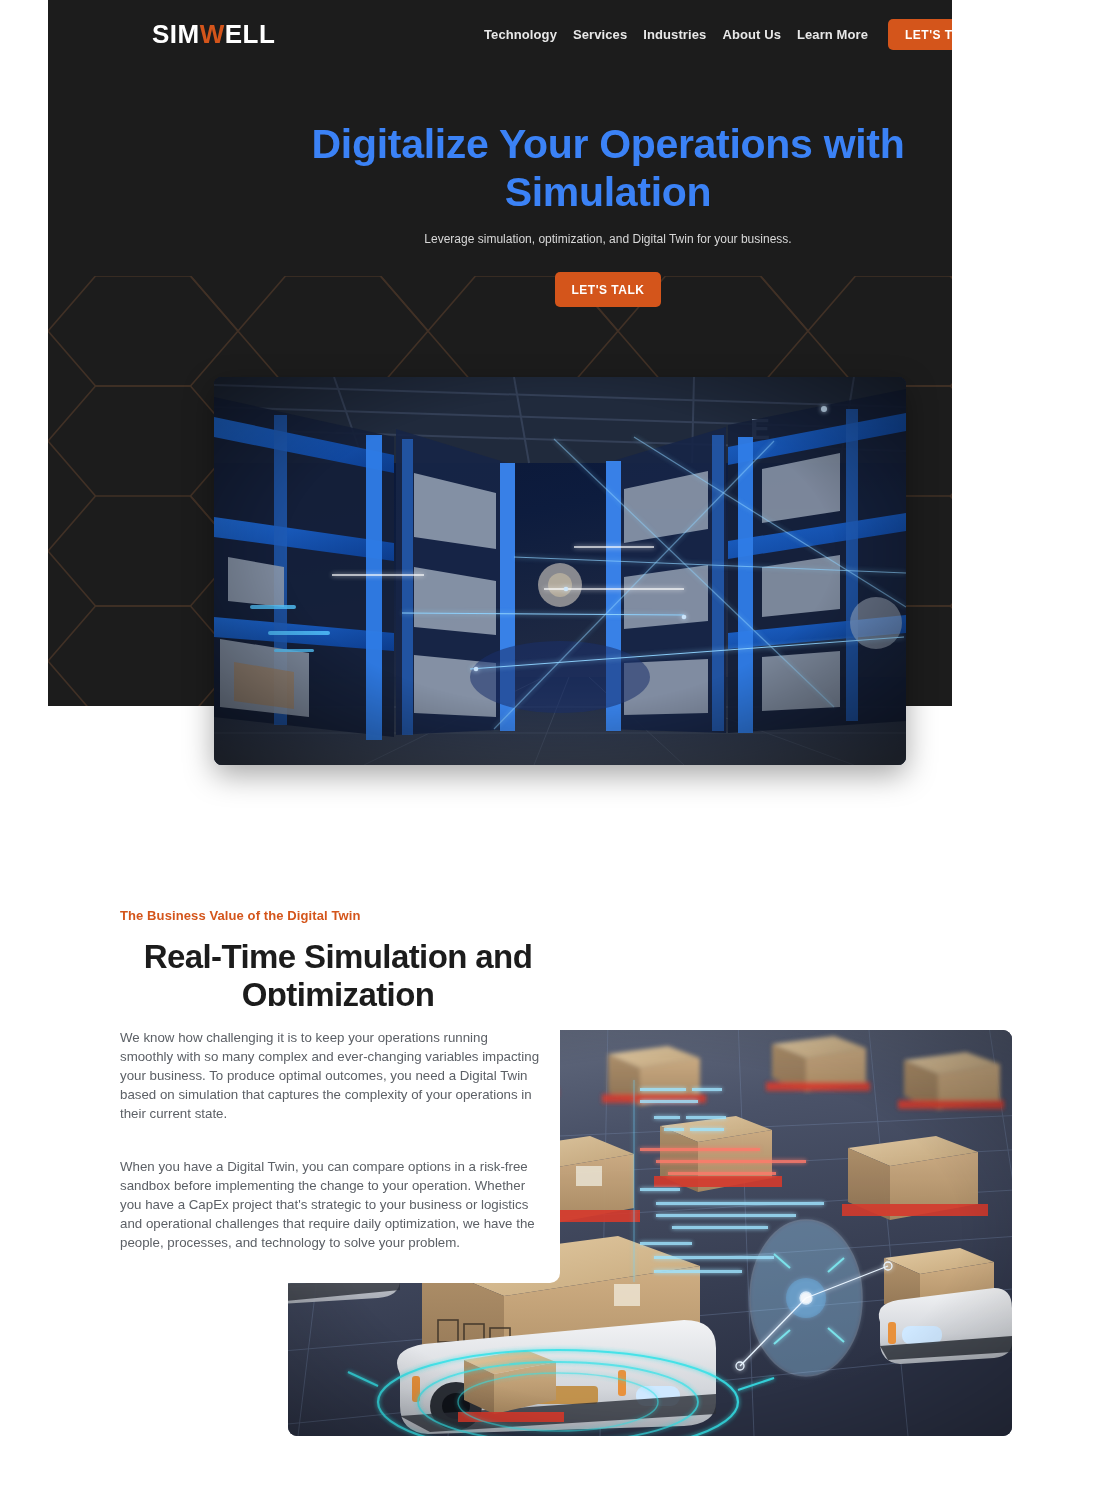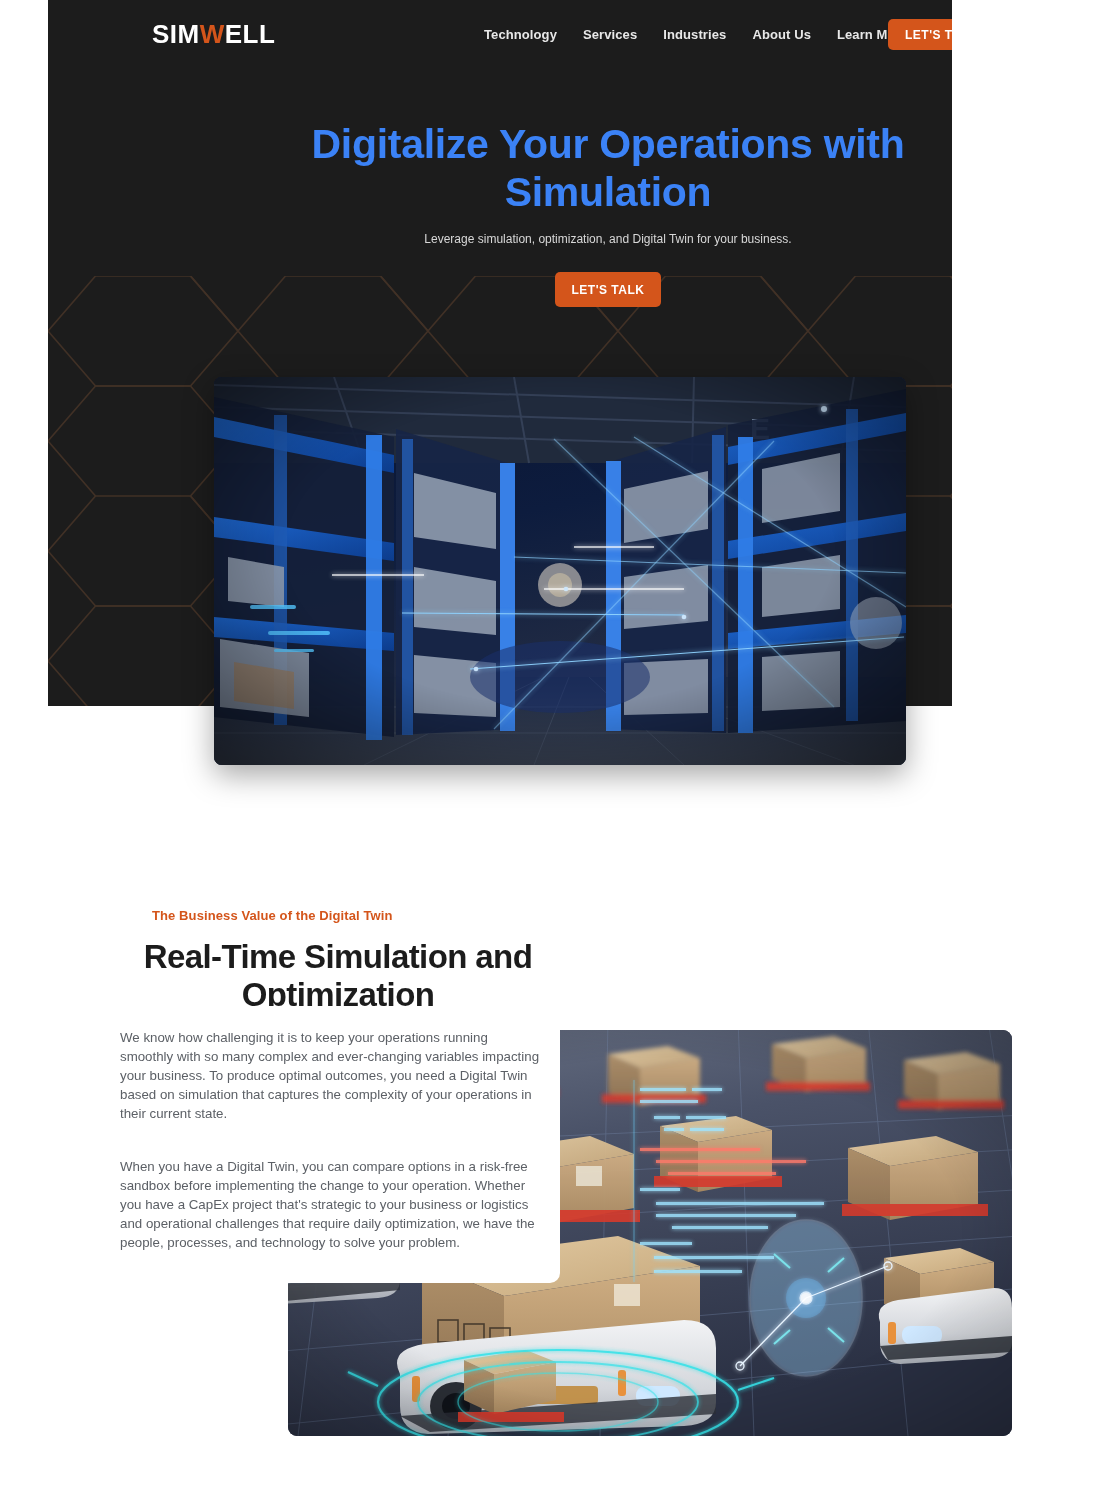--- a/index.html
+++ b/index.html
@@ -38,21 +38,21 @@
   }
   .logo {
     position:absolute; left:104px; top:21px;
     font-size:26px; font-weight:700; letter-spacing:.5px;
     color:#ffffff; line-height:1; user-select:none;
   }
   .logo .lg-w { color:#d4551b; }
 
   .nav {
     position:absolute; left:436px; top:27px;
-    display:flex; gap:26px; align-items:flex-end;
+    display:flex; gap:16px; align-items:flex-end;
   }
   .nav a {
     color:#e8e8e8; font-size:13px; font-weight:600;
     text-decoration:none; white-space:nowrap; letter-spacing:.1px;
   }
 
   .btn-talk-top {
     position:absolute; left:840px; top:19px;
     height:31px; padding:0 17px;
     background:#d4551b; color:#fff;
@@ -107,21 +107,21 @@
   }
   .hero-img svg { display:block; width:100%; height:100%; }
 
   
   .section {
     position:absolute; left:0; top:706px; width:1120px; height:800px;
     background:#ffffff;
   }
   .eyebrow {
     position:absolute; left:120px; top:202px;
-    color:#d4551b; font-size:13px; font-weight:700; letter-spacing:.1px;margin-left:32px;
+    color:#d4551b; font-size:13px; font-weight:700; letter-spacing:.1px;
   }
   .sec-title {
     position:absolute; left:118px; top:232px; width:440px;
     color:#1c1c1c; font-size:33px; font-weight:700;
     line-height:1.16; letter-spacing:-.6px;text-align:center;
   }
   .body-copy {
     position:absolute; left:120px; top:322px; width:420px;
     z-index:12;
   }

